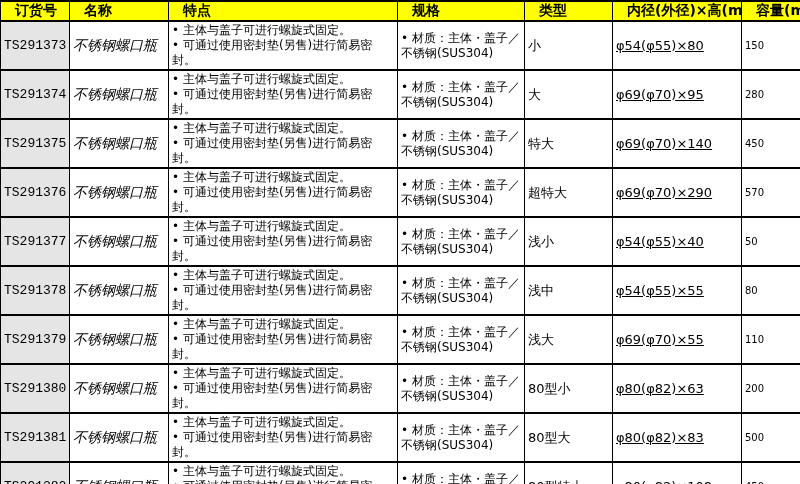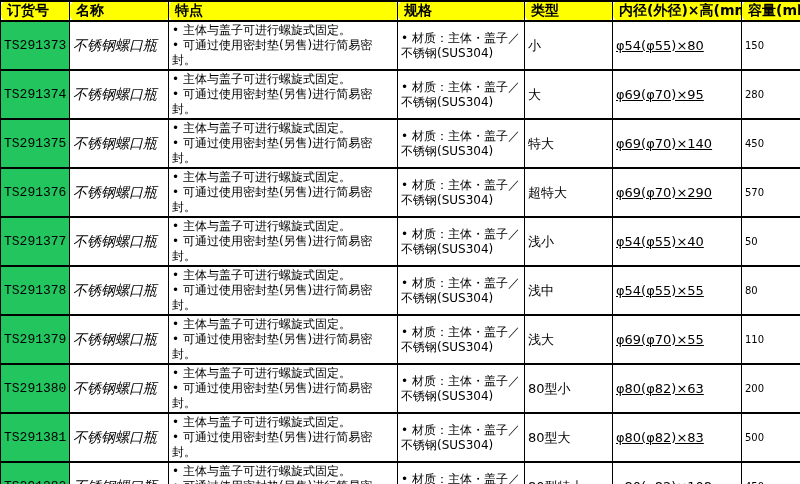--- a/index.html
+++ b/index.html
@@ -1,21 +1,21 @@
 <!DOCTYPE html>
 <html><head>
 <meta charset="utf-8">
 <style>
   html,body{margin:0;padding:0;background:#ffffff;}
   body{width:800px;height:484px;overflow:hidden;font-family:"DejaVu Sans","Liberation Sans",sans-serif;color:#000;}
   table{border-collapse:collapse;table-layout:fixed;width:801px;}
   th,td{border-left:1px solid #000;border-right:1px solid #000;border-top:2px solid #000;border-bottom:2px solid #000;overflow:hidden;vertical-align:middle;}
-  th{background:#FFFF00;font-size:14px;font-weight:bold;text-align:left;height:16px;padding:0 6px;white-space:nowrap;border-radius:6px;}
+  th{background:#FFFF00;font-size:14px;font-weight:bold;text-align:left;height:16px;padding:0 14px;white-space:nowrap;}
   td{height:31px;padding:0 3px;font-size:13px;line-height:15px;}
-  td.c-order{background:#22c55e;font-family:"Liberation Mono","DejaVu Sans Mono",monospace;font-size:13px;}
+  td.c-order{background:#e5e5e5;font-family:"Liberation Mono","DejaVu Sans Mono",monospace;font-size:13px;}
   td.c-name{font-size:14px;white-space:nowrap;font-style:italic;}
   td.c-feat,td.c-spec{font-size:12px;line-height:15px;white-space:pre-line;padding:1px 3px;}
   td.c-type{font-size:13px;line-height:15px;white-space:pre-line;}
   td.c-dims{font-size:13px;white-space:nowrap;text-decoration:underline;}
   td.c-cap{font-size:10px;}
 </style>
 </head>
 <body>
 
 <table>

